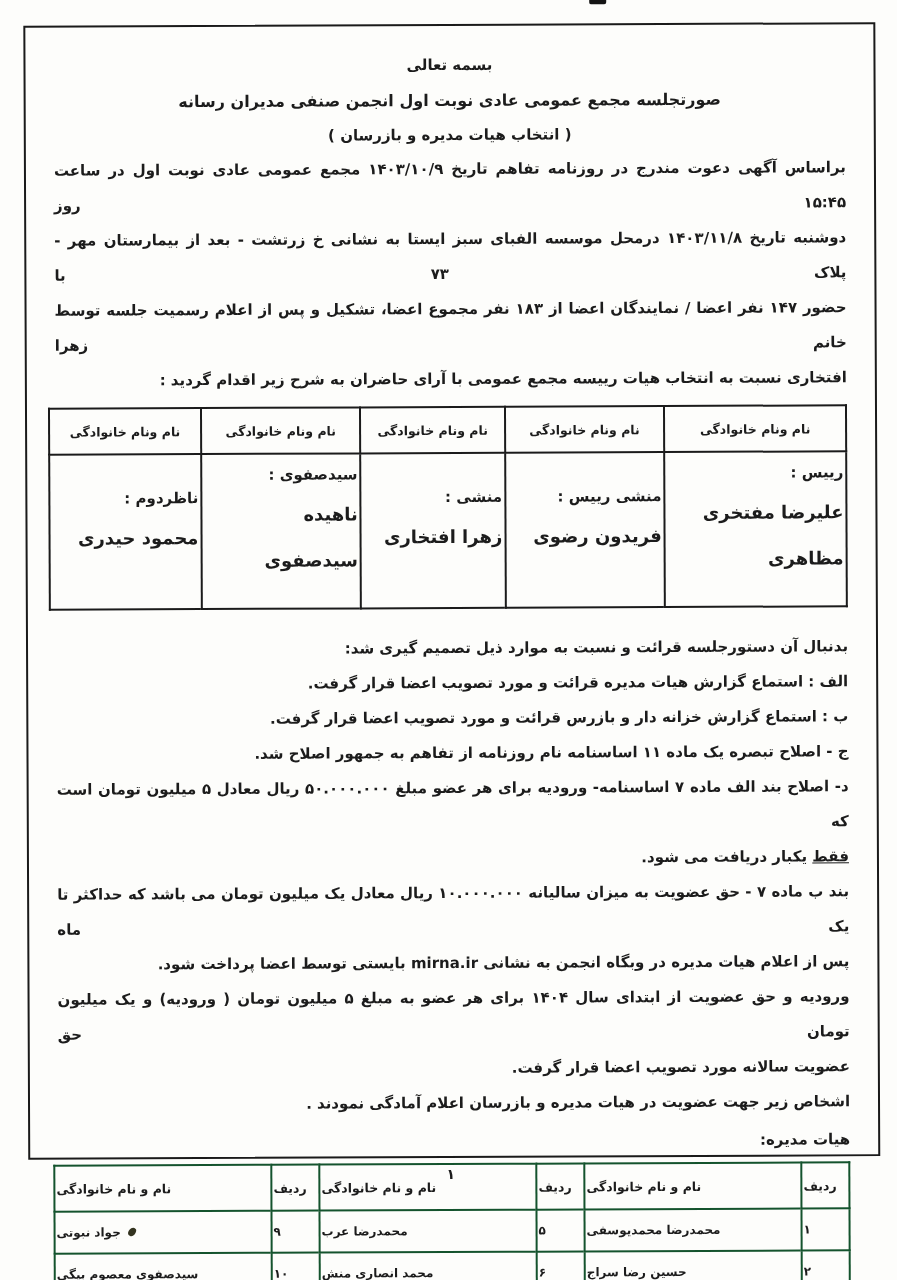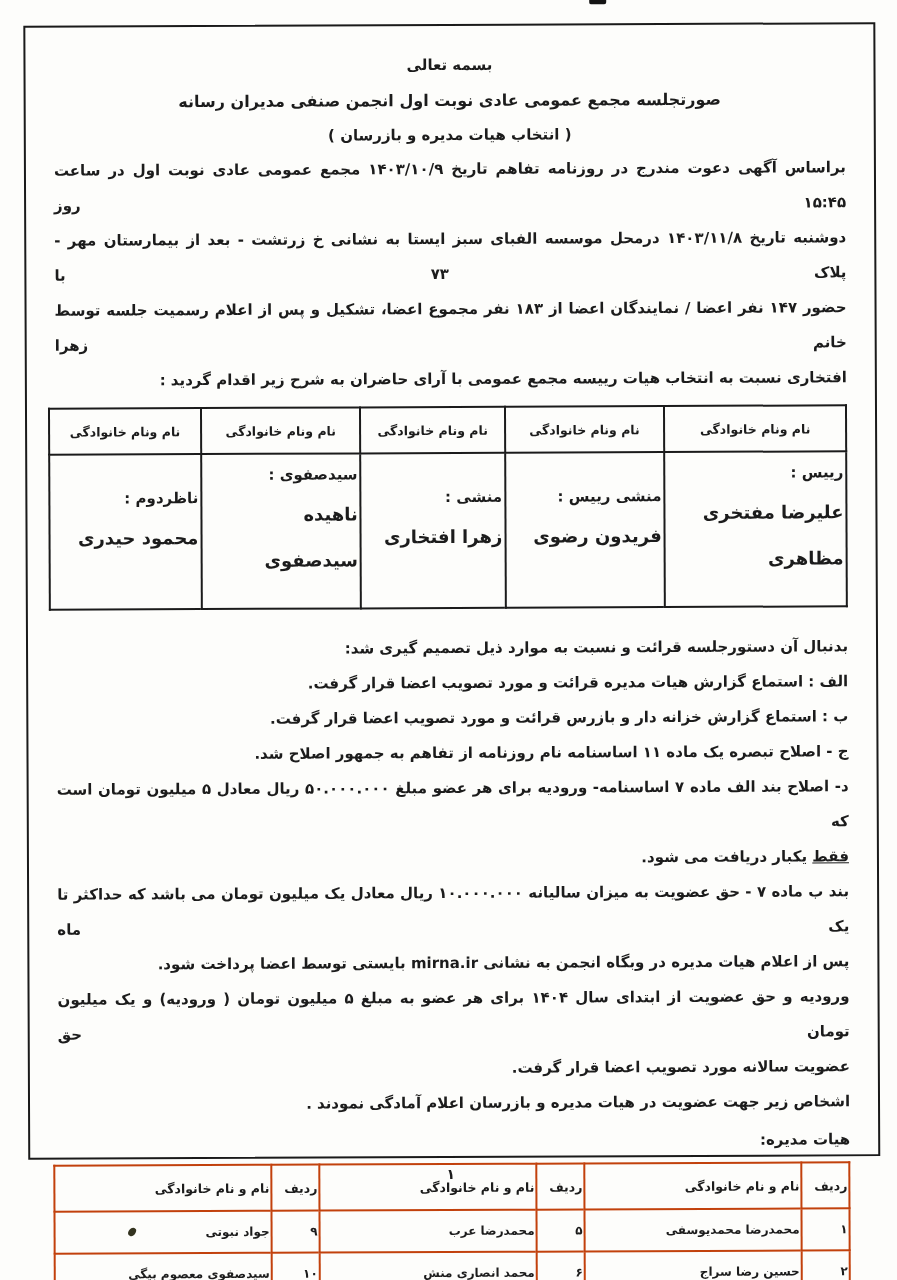--- a/index.html
+++ b/index.html
@@ -66,22 +66,22 @@
   .t1 .nm{font-size:18px;line-height:46px;}
   .decisions{margin-top:22px;font-size:15px;}
   .u{text-decoration:underline;}
   .label{margin-top:3px;font-size:15px;}
   .t2{
     width:797px;
     margin:4px 0 0 auto;
     table-layout:fixed;
   }
   .t2 th,.t2 td{
-    border:2px solid #c2410c;
-    text-align:right;
+    border:2px solid #14532d;
+    text-align:left;
     font-weight:bold;
     overflow:hidden;
   }
   .t2 th{font-size:12.5px;height:42px;}
   .t2 td{font-size:12px;height:38px;}
   .t2 .rank{width:44px;}
   .t2 .rank-last{width:36px;}
   .t2 .namec{width:auto;}
   .pageno{
     position:absolute;left:0;top:1166px;width:100%;

